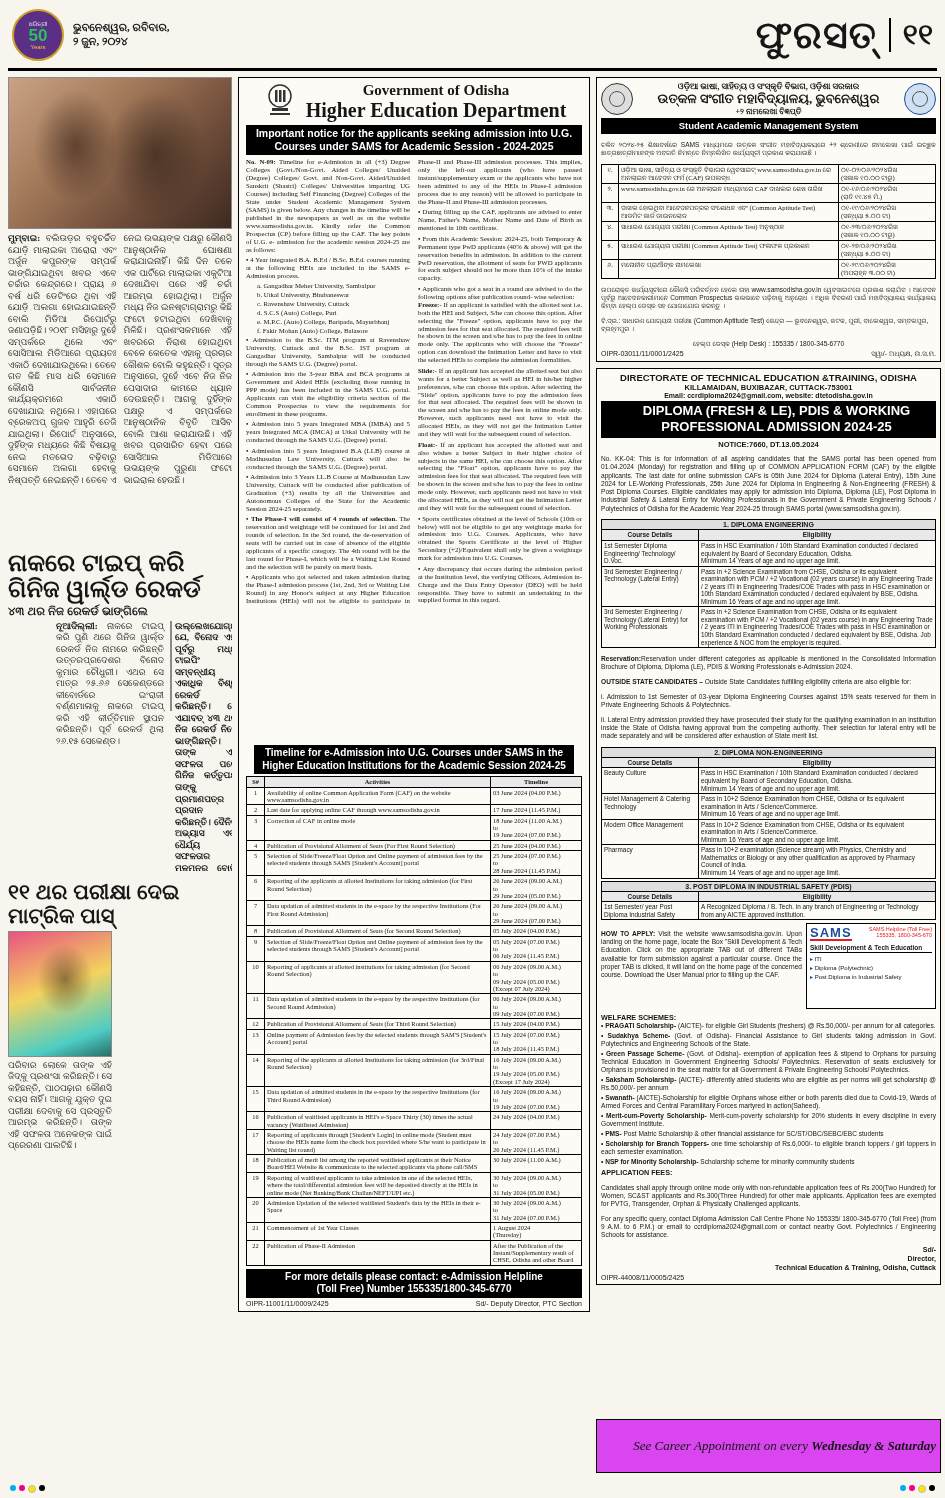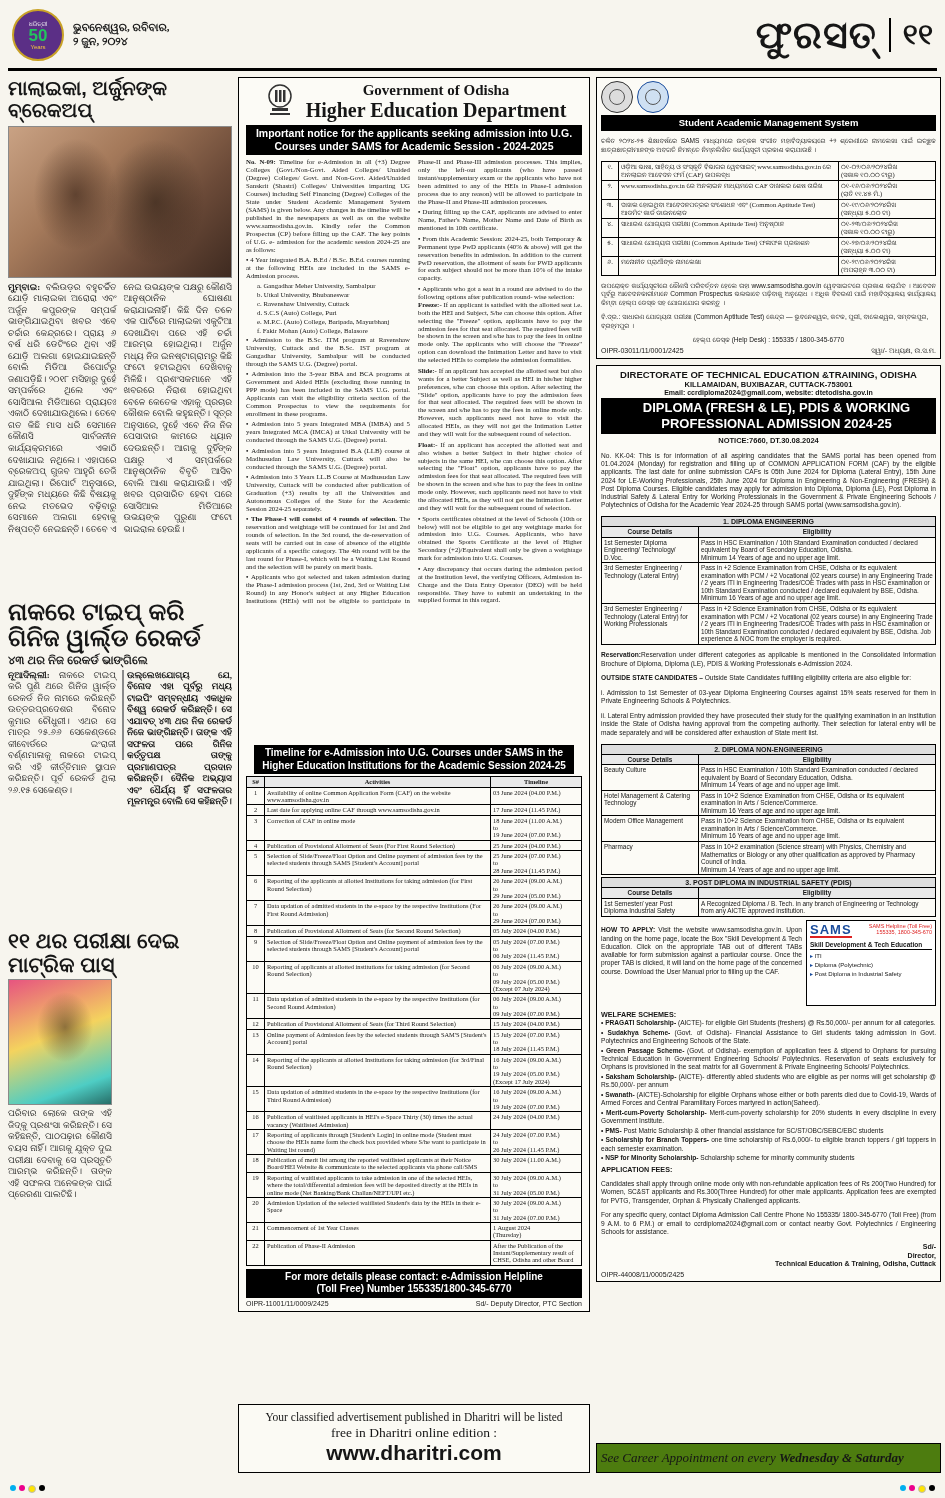--- a/index.html
+++ b/index.html
@@ -32,21 +32,21 @@
     radial-gradient(60px 80px at 30% 45%,rgba(40,22,14,.55),transparent 70%),
     radial-gradient(70px 90px at 66% 50%,rgba(30,20,12,.5),transparent 70%),
     linear-gradient(135deg,#c9a284 0%,#a57a5b 35%,#6b4a38 70%,#3e2a20 100%);}
   .ph2{height:88px;background:linear-gradient(120deg,#aeb9c6 0%,#7b8b9b 45%,#45545f 80%,#2c3740 100%);}
   .ph3{height:124px;margin-bottom:3px;background:
     radial-gradient(40px 50px at 55% 38%,rgba(60,40,30,.55),transparent 70%),
     linear-gradient(160deg,#e75480 0%,#f4d35e 45%,#4ecdc4 82%,#276e68 100%);}
   .body1{font-size:9px;line-height:1.28;text-align:justify;}
   .body2{font-size:9px;line-height:1.28;text-align:justify;column-count:2;column-gap:7px;height:308px;overflow:hidden;}
   .lead-place{font-weight:bold;}
-  .story2-wrap{display:flex;gap:6px;height:250px;overflow:hidden;}
+  .story2-wrap{display:flex;gap:6px;height:250px;overflow:hidden;margin-left:48px;}
   .story2-text{width:108px;flex:none;}
   .story2-rightcol{flex:1;display:flex;flex-direction:row;gap:3px;font-weight:bold;}
   .story3-wrap{display:flex;gap:6px;flex:1;overflow:hidden;}
   .story3-text{flex:1;}
   .story3-right{width:104px;flex:none;}
   
   .bar{background:#000;color:#fff;text-align:center;font-weight:bold;font-family:"Liberation Sans",sans-serif;padding:2px 4px;line-height:1.25;}
   .oipr-row{display:flex;justify-content:space-between;font-size:7px;margin-top:2px;font-family:"Liberation Sans",sans-serif;}
   .tbl{border-collapse:collapse;width:100%;}
   .tbl th,.tbl td{border:1px solid #000;padding:1px 2px;vertical-align:top;}
@@ -107,21 +107,21 @@
   .sams-help{font-size:5.5px;text-align:right;white-space:pre-line;color:#d22;}
   .sams-title{font-weight:bold;border-bottom:1px solid #000;margin-top:3px;padding-bottom:1px;font-size:6.5px;}
   .sams-item{margin-top:2px;}
   .sams-item::before{content:"▸ ";color:#1a4c9c;}
   .wf-h{font-weight:bold;font-size:7.2px;margin-top:2px;font-family:"Liberation Sans",sans-serif;}
   .wf{margin:0 0 1.5px;}
   .wf::before{content:"• ";font-weight:bold;}
   .dt-sign{text-align:right;font-weight:bold;font-size:7px;font-family:"Liberation Sans",sans-serif;margin-top:2px;line-height:1.25;}
   .dt-sign .pre{white-space:pre-line;}
   
-  .career{margin-top:auto;border:1.5px solid #000;background:#4d7c0f;text-align:left;padding:6px 4px;font-size:13px;font-style:italic;}
+  .career{margin-top:auto;border:1.5px solid #000;background:#d946ef;text-align:right;padding:18px 4px;font-size:13px;font-style:italic;}
   .career b{font-style:italic;}
   
   .marks{position:absolute;bottom:5px;display:flex;gap:3px;}
   .marks-left{left:10px;}
   .marks-right{right:10px;}
   .m{width:6px;height:6px;border-radius:50%;display:block;}
   .m.c{background:#00aeef;}.m.m2{background:#ec008c;}.m.y{background:#ffe400;border:.5px solid #bbb;}.m.k{background:#000;}
 </style>
 </head>
 <body>
@@ -141,21 +141,20 @@
     <div class="mh-right">
       <span class="mh-title">ଫୁରସତ୍</span>
       <span class="mh-sep"></span>
       <span class="mh-page">୧୧</span>
     </div>
   </header>
 
   <div class="cols">
 
     <section class="col-left">
-      <h1 class="hl1">ମାଲାଇକା, ଅର୍ଜୁନଙ୍କ ବ୍ରେକଅପ୍</h1>
       <div class="ph ph1"></div>
       <div class="body2">
         <span class="lead-place">ମୁମ୍ବାଇ:</span>
         <span>ବଲିଉଡ଼ର ବହୁଚର୍ଚ୍ଚିତ ଯୋଡ଼ି ମାଲାଇକା ଅରୋରା ଏବଂ ଅର୍ଜୁନ କପୁରଙ୍କ ସମ୍ପର୍କ ଭାଙ୍ଗିଯାଇଥିବା ଖବର ଏବେ ଚର୍ଚ୍ଚାର କେନ୍ଦ୍ରରେ। ପ୍ରାୟ ୬ ବର୍ଷ ଧରି ଡେଟିଂରେ ଥିବା ଏହି ଯୋଡ଼ି ଅଲଗା ହୋଇଯାଇଛନ୍ତି ବୋଲି ମିଡିଆ ରିପୋର୍ଟରୁ ଜଣାପଡ଼ିଛି। ୨୦୧୮ ମସିହାରୁ ଦୁହେଁ ସମ୍ପର୍କରେ ଥିଲେ ଏବଂ ସୋସିଆଲ ମିଡିଆରେ ପ୍ରାୟତଃ ଏକାଠି ଦେଖାଯାଉଥିଲେ। ତେବେ ଗତ କିଛି ମାସ ଧରି ସେମାନେ କୌଣସି ସାର୍ବଜନୀନ କାର୍ଯ୍ୟକ୍ରମରେ ଏକାଠି ଦେଖାଯାଇ ନଥିଲେ। ଏହାପରେ ବ୍ରେକଅପ୍ ଗୁଜବ ଆହୁରି ତେଜି ଯାଇଥିଲା। ରିପୋର୍ଟ ଅନୁସାରେ, ଦୁହିଁଙ୍କ ମଧ୍ୟରେ କିଛି ବିଷୟକୁ ନେଇ ମତଭେଦ ବଢ଼ିବାରୁ ସେମାନେ ଅଲଗା ହେବାକୁ ନିଷ୍ପତ୍ତି ନେଇଛନ୍ତି। ତେବେ ଏ ନେଇ ଉଭୟଙ୍କ ପକ୍ଷରୁ କୌଣସି ଆନୁଷ୍ଠାନିକ ଘୋଷଣା କରାଯାଇନାହିଁ। କିଛି ଦିନ ତଳେ ଏକ ପାର୍ଟିରେ ମାଲାଇକା ଏକୁଟିଆ ଦେଖାଯିବା ପରେ ଏହି ଚର୍ଚ୍ଚା ଆରମ୍ଭ ହୋଇଥିଲା। ଅର୍ଜୁନ ମଧ୍ୟ ନିଜ ଇନଷ୍ଟାଗ୍ରାମରୁ କିଛି ଫଟୋ ହଟାଇଥିବା ଦେଖିବାକୁ ମିଳିଛି। ପ୍ରଶଂସକମାନେ ଏହି ଖବରରେ ନିରାଶ ହୋଇଥିବା ବେଳେ କେତେକ ଏହାକୁ ପ୍ରଚାର କୌଶଳ ବୋଲି କହୁଛନ୍ତି। ସୂତ୍ର ଅନୁସାରେ, ଦୁହେଁ ଏବେ ନିଜ ନିଜ ପେସାଦାର କାମରେ ଧ୍ୟାନ ଦେଉଛନ୍ତି। ଆଗକୁ ଦୁହିଁଙ୍କ ପକ୍ଷରୁ ଏ ସମ୍ପର୍କରେ ଆନୁଷ୍ଠାନିକ ବିବୃତି ଆସିବ ବୋଲି ଆଶା କରାଯାଉଛି। ଏହି ଖବର ପ୍ରସାରିତ ହେବା ପରେ ସୋସିଆଲ ମିଡିଆରେ ଉଭୟଙ୍କ ପୁରୁଣା ଫଟୋ ଭାଇରାଲ ହେଉଛି।</span>
       </div>
 
       <h2 class="hl2">ନାକରେ ଟାଇପ୍ କରି ଗିନିଜ ୱାର୍ଲ୍ଡ ରେକର୍ଡ</h2>
       <div class="subhead">୪୩ ଥର ନିଜ ରେକର୍ଡ ଭାଙ୍ଗିଲେ</div>
       <div class="story2-wrap">
         <div class="story2-text body1">
@@ -416,34 +415,32 @@
         <div class="bar bar3">
           <span>For more details please contact: e-Admission Helpline</span><br>
           <span>(Toll Free) Number 155335/1800-345-6770</span>
         </div>
         <div class="oipr-row">
           <span>OIPR-11001/11/0009/2425</span>
           <span>Sd/- Deputy Director, PTC Section</span>
         </div>
       </div>
 
-      <div class="ad">
-        <div class="ad-l1">Your classified advertisement published in Dharitri will be listed</div>
-        <div class="ad-l2">
-          <span>free in Dharitri online edition :</span>
-          <span class="ad-url">www.dharitri.com</span>
-        </div>
-      </div>
     </section>
 
     <section class="col-right">
 
       <div class="rbox usm">
         <div class="usm-head">
           <span class="crest"></span>
+          <div class="usm-lines">
+            <div class="u1">ଓଡ଼ିଆ ଭାଷା, ସାହିତ୍ୟ ଓ ସଂସ୍କୃତି ବିଭାଗ, ଓଡ଼ିଶା ସରକାର</div>
+            <div class="u2">ଉତ୍କଳ ସଂଗୀତ ମହାବିଦ୍ୟାଳୟ, ଭୁବନେଶ୍ୱର</div>
+            <div class="u3">+୨ ନାମଲେଖା ବିଜ୍ଞପ୍ତି</div>
+          </div>
           <span class="roundlogo"></span>
         </div>
         <div class="bar">Student Academic Management System</div>
         <p class="tiny just">ଚଳିତ ୨୦୨୪-୨୫ ଶିକ୍ଷାବର୍ଷରେ SAMS ମାଧ୍ୟମରେ ଉତ୍କଳ ସଂଗୀତ ମହାବିଦ୍ୟାଳୟରେ +୨ ଶ୍ରେଣୀରେ ନାମଲେଖା ପାଇଁ ଇଚ୍ଛୁକ ଛାତ୍ରଛାତ୍ରୀମାନଙ୍କ ଅବଗତି ନିମନ୍ତେ ନିମ୍ନଲିଖିତ କାର୍ଯ୍ୟସୂଚୀ ପ୍ରକାଶ କରାଯାଉଛି ।</p>
         <table class="tbl usm-tbl">
           <tbody>
 
               <tr>
                 <td class="c-sn">୧.</td>
                 <td>ଓଡ଼ିଆ ଭାଷା, ସାହିତ୍ୟ ଓ ସଂସ୍କୃତି ବିଭାଗର ୱେବସାଇଟ୍ www.samsodisha.gov.in ରେ ଅନଲାଇନ ଆବେଦନ ଫର୍ମ (CAF) ଉପଲବ୍ଧ</td>
@@ -494,21 +491,21 @@
           <span>OIPR-03011/11/0001/2425</span>
           <span>ସ୍ୱା/- ଅଧ୍ୟକ୍ଷ, ଉ.ସ.ମ.</span>
         </div>
       </div>
 
       <div class="rbox dtet">
         <div class="dt-h1">DIRECTORATE OF TECHNICAL EDUCATION &amp;TRAINING, ODISHA</div>
         <div class="dt-h2">KILLAMAIDAN, BUXIBAZAR, CUTTACK-753001</div>
         <div class="dt-h3">Email: ccrdiploma2024@gmail.com, website: dtetodisha.gov.in</div>
         <div class="bar">DIPLOMA (FRESH &amp; LE), PDIS &amp; WORKING PROFESSIONAL ADMISSION 2024-25</div>
-        <div class="dt-notice">NOTICE:7660, DT.30.08.2024</div>
+        <div class="dt-notice">NOTICE:7660, DT.13.05.2024</div>
         <p class="tiny just">No. KK-04: This is for information of all aspiring candidates that the SAMS portal has been opened from 01.04.2024 (Monday) for registration and filling up of COMMON APPLICATION FORM (CAF) by the eligible applicants. The last date for online submission CAFs is 05th June 2024 for Diploma (Lateral Entry), 15th June 2024 for LE-Working Professionals, 25th June 2024 for Diploma in Engineering &amp; Non-Engineering (FRESH) &amp; Post Diploma Courses. Eligible candidates may apply for admission into Diploma, Diploma (LE), Post Diploma in Industrial Safety &amp; Lateral Entry for Working Professionals in the Government &amp; Private Engineering Schools / Polytechnics of Odisha for the Academic Year 2024-25 through SAMS portal (www.samsodisha.gov.in).</p>
 
         <div class="sec-bar">1. DIPLOMA ENGINEERING</div>
         <table class="tbl elig">
           <thead>
             <tr>
               <th class="c-course">Course Details</th>
               <th>Eligibility</th>
             </tr>
           </thead>

